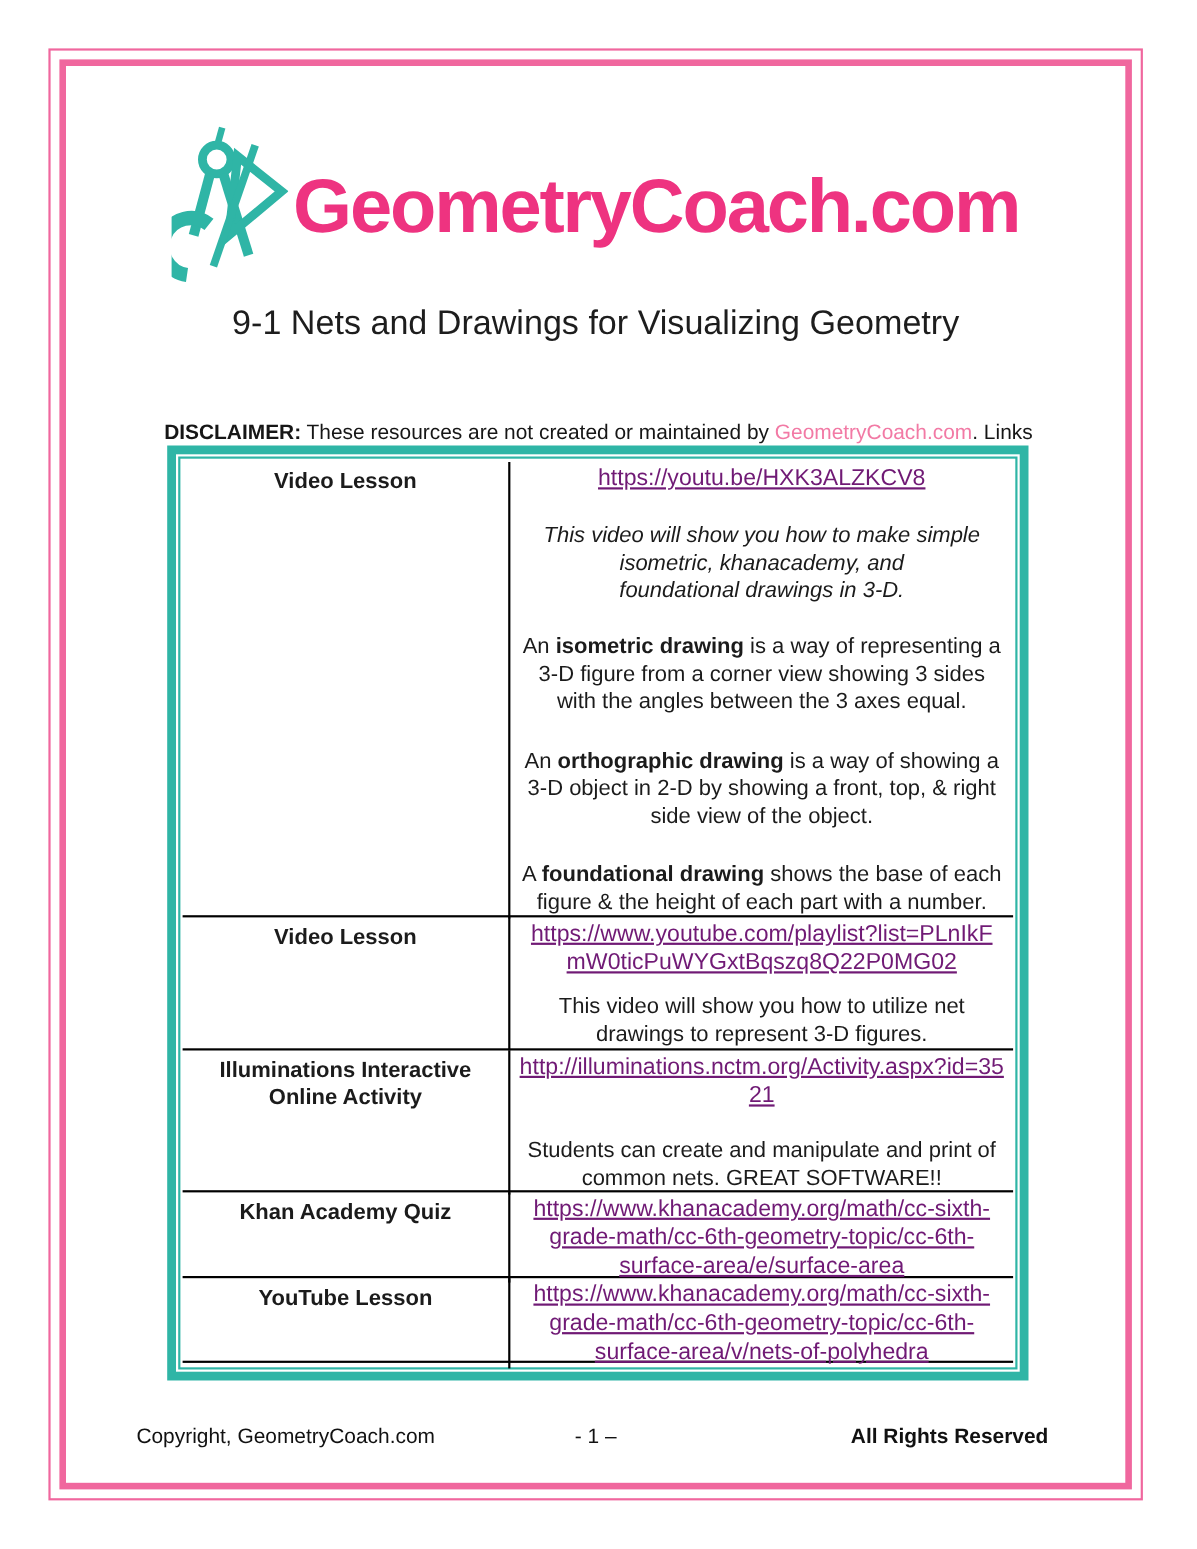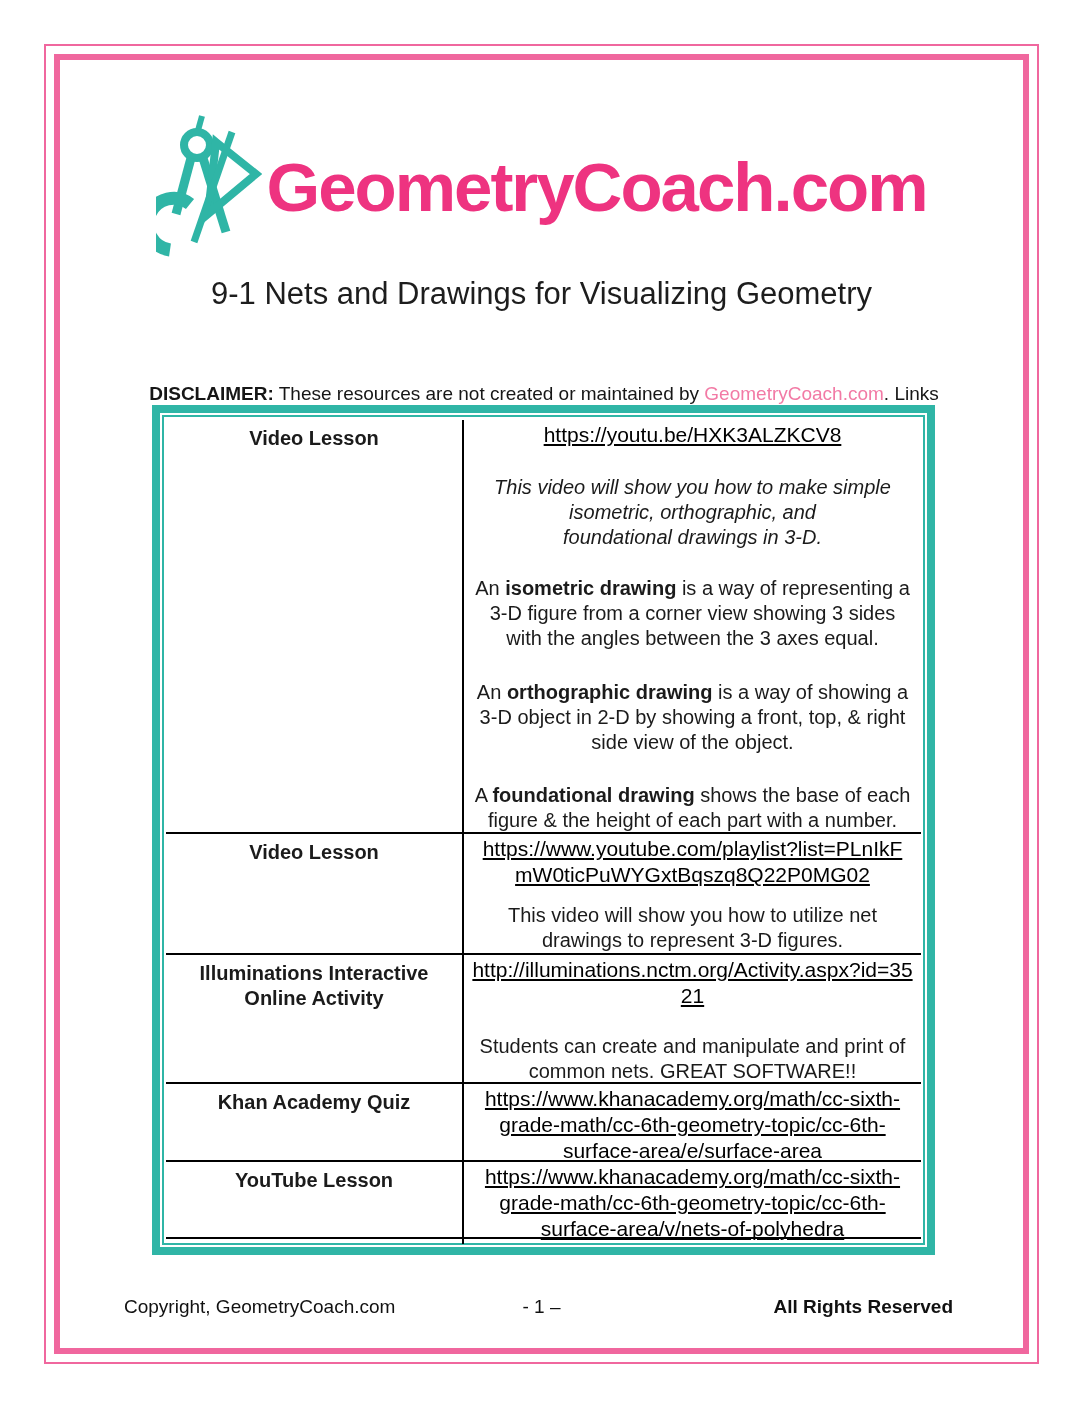--- a/index.html
+++ b/index.html
@@ -23,21 +23,21 @@
 
   
   .table-frame { position:absolute; left:152px; top:405px; width:783px; height:850px; border:8px solid #2fb5a6; padding:2px; background:#fff; }
   .table-frame-inner { width:100%; height:100%; border:2px solid #2fb5a6; padding:3px 2px 2px 2px; }
   .trow { display:grid; grid-template-columns:296px 1fr; }
   .trow + .trow { border-top:2px solid #000; }
   .trow:last-child { border-bottom:2px solid #000; }
   .r1 { height:412px; } .r2 { height:121px; } .r3 { height:129px; } .r4 { height:78px; } .r5 { height:79px; }
   .cl { text-align:center; font-weight:bold; font-size:20px; padding:6px 6px 0 6px; line-height:1.25; }
   .cr { text-align:center; font-size:20px; padding:2px 6px; border-left:2px solid #000; line-height:1.25; }
-  .link { display:block; color:#000000; text-decoration:underline; font-size:21px; line-height:26px; }
+  .link { display:block; color:#701a75; text-decoration:underline; font-size:21px; line-height:26px; }
   .italic-note { margin-top:27px; font-style:italic; }
   .italic-note div { line-height:25px; }
   .def { margin-top:26px; line-height:25px; }
   .note { margin-top:15px; line-height:25px; }
   .note-sm { margin-top:25px; line-height:25px; }
 
   
   .footer { position:absolute; top:1296px; left:60px; right:60px; display:flex; justify-content:space-between; align-items:baseline; padding:0 70px 0 64px; font-size:19px; color:#111; }
   .footer .mid { position:absolute; left:0; right:0; text-align:center; }
 </style>
@@ -75,21 +75,21 @@
 
   <div class="table-frame">
     <div class="table-frame-inner">
 
       <div class="trow r1">
         <div class="cl">Video Lesson</div>
         <div class="cr">
           <a class="link" href="#">https://youtu.be/HXK3ALZKCV8</a>
           <div class="italic-note">
             <div>This video will show you how to make simple</div>
-            <div>isometric, orthographic, and</div>
+            <div>isometric, khanacademy, and</div>
             <div>foundational drawings in 3-D.</div>
           </div>
           <p class="def">
             <span>An</span>
             <b>isometric drawing</b>
             <span>is a way of representing a 3-D figure from a corner view showing 3 sides with the angles between the 3 axes equal.</span>
           </p>
           <p class="def" style="margin-top:29px;">
             <span>An</span>
             <b>orthographic drawing</b>

